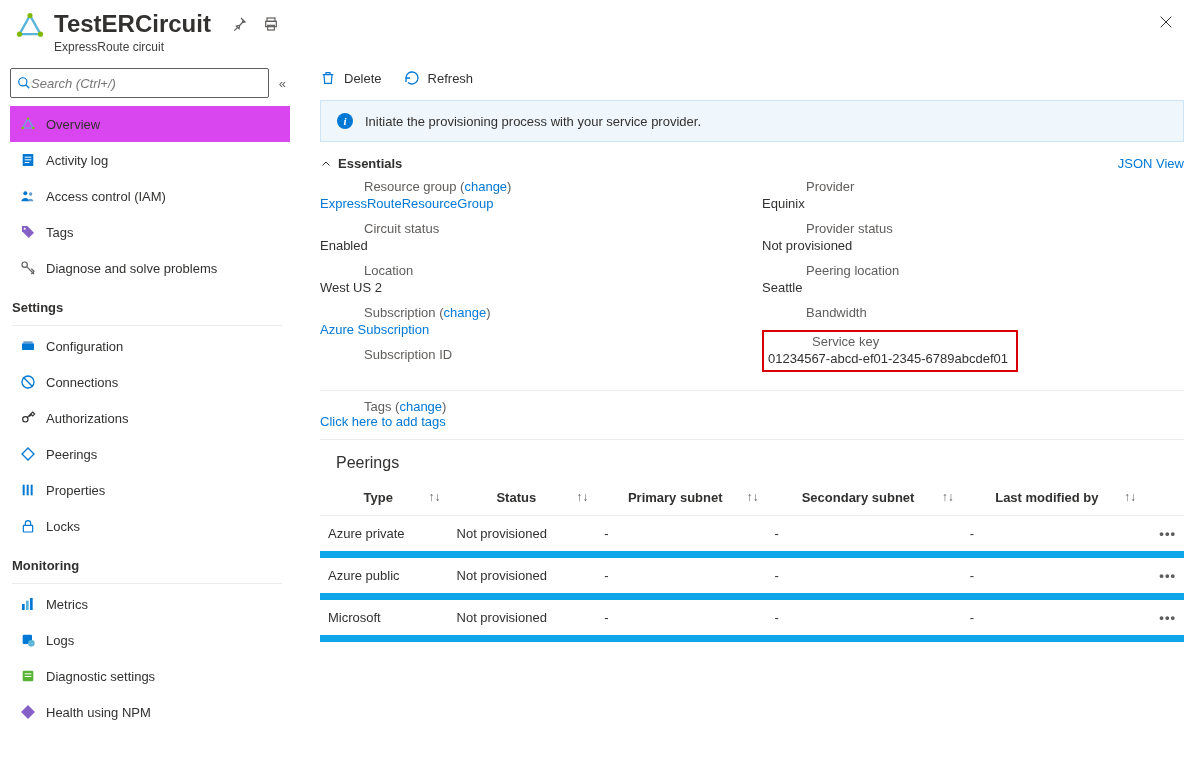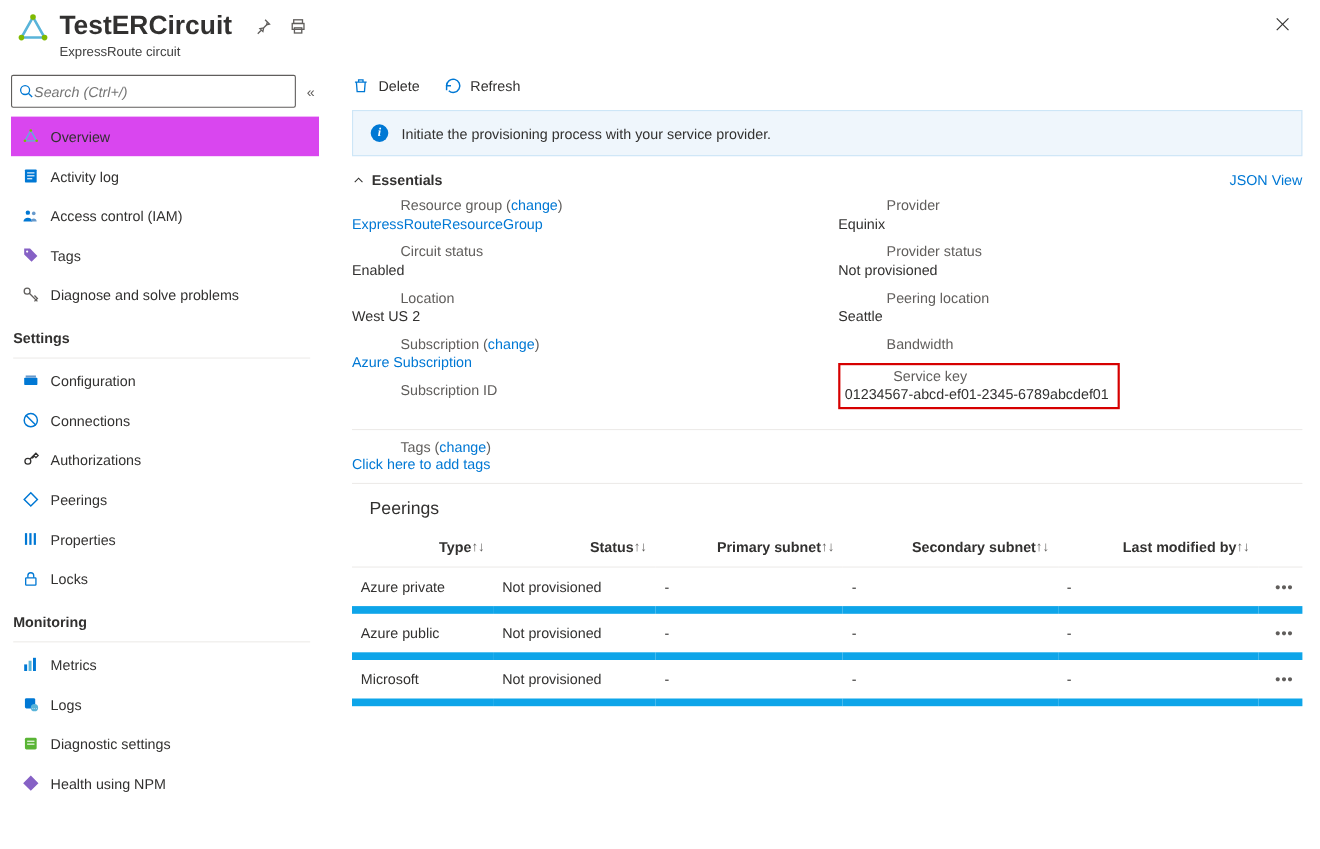--- a/index.html
+++ b/index.html
@@ -44,21 +44,21 @@
   .essentials-grid { display:flex; gap: 20px; border-bottom:1px solid #edebe9; padding-bottom:8px;}
   .essentials-col { flex:1; display:flex; flex-direction:column; }
   .efield { margin-bottom: 10px; }
   .elabel { color:#605e5c; font-size:13px;margin-left:44px; }
   .evalue { color:#323130; font-size:13px; margin-top:2px; }
 
   .tags-row { padding: 8px 0 10px 0; border-bottom:1px solid #edebe9;}
   
   .peerings-title { font-size:16px; padding: 14px 0 8px 16px; }
   table.peerings { width:100%; border-collapse:collapse; }
-  table.peerings th { text-align:right; font-weight:600; font-size:13px; padding:10px 8px; border-bottom:1px solid #edebe9; }
+  table.peerings th { text-align:center; font-weight:600; font-size:13px; padding:10px 8px; border-bottom:1px solid #edebe9; }
   table.peerings td { padding:10px 8px; border-bottom:7px solid #0ea5e9; }
   table.peerings th .sort { float:right; color:#605e5c; font-size:12px; }
   .row-menu { text-align:right; color:#605e5c; font-weight:bold; letter-spacing:1px; cursor:pointer;}
 </style>
 </head>
 <body>
 
 <div class="header">
   <div class="header-icon">
     <svg width="28" height="28" viewBox="0 0 24 24">

